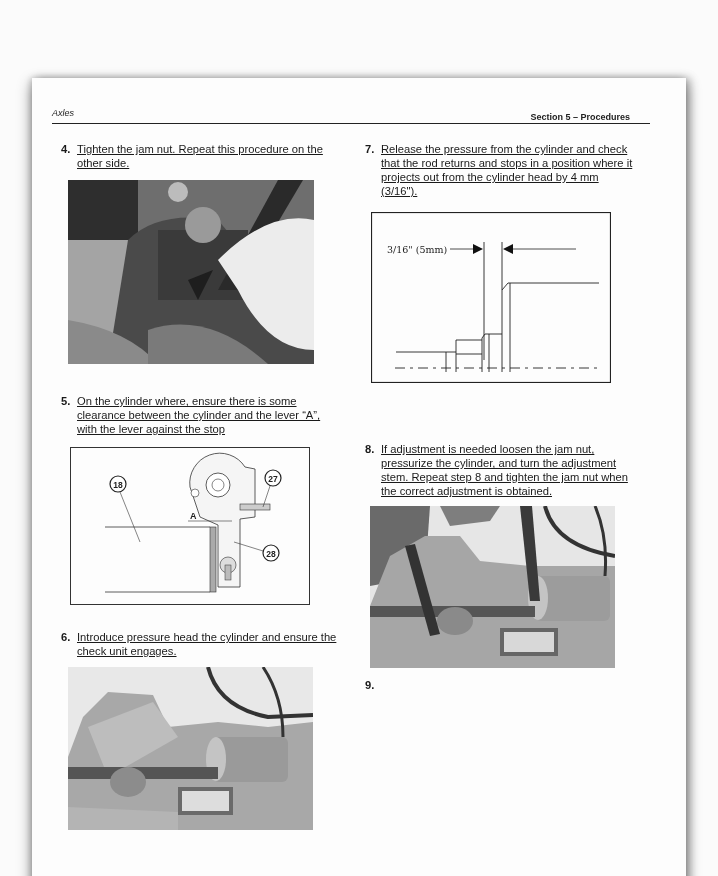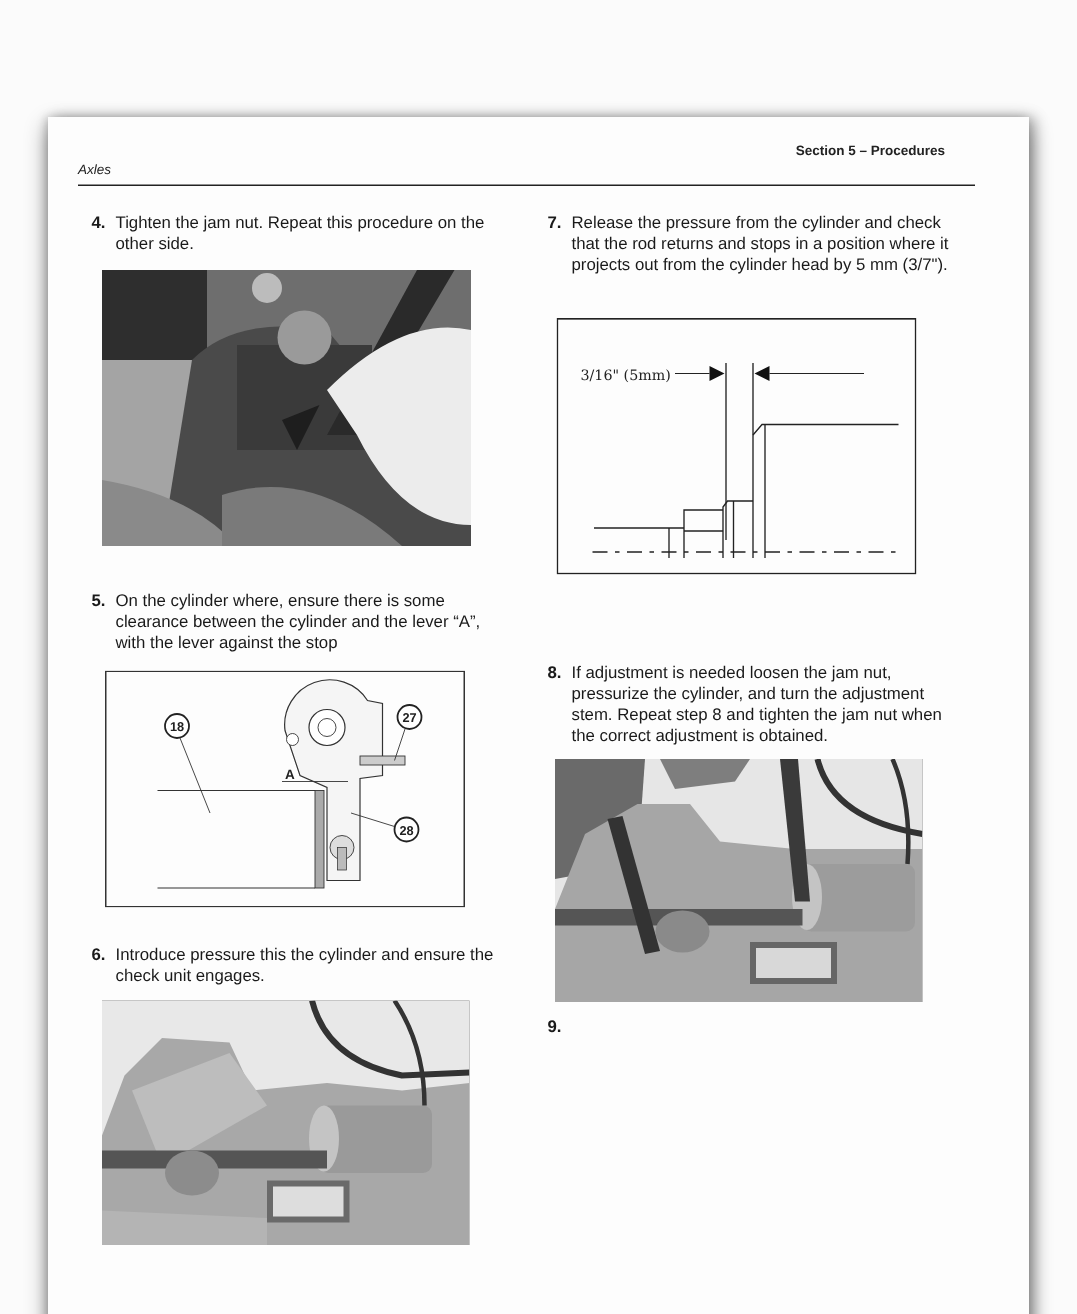--- a/index.html
+++ b/index.html
@@ -1,24 +1,24 @@
 <!DOCTYPE html>
 <html><head>
 <meta charset="utf-8">
 <style>
   html, body { margin:0; padding:0; }
   body { width:718px; height:876px; background:#fbfbfb; position:relative; overflow:hidden; font-family:"Liberation Sans", sans-serif; }
   .page { position:absolute; left:32px; top:32px; width:654px; height:811px; background:#fdfdfd;
           box-shadow: 0 6px 14px rgba(0,0,0,0.45), 4px 0 8px rgba(0,0,0,0.25), -2px 0 6px rgba(0,0,0,0.15); margin-top: 46px; }
   .hdr-left { position:absolute; left:20px; top:30px; font-size:9px; font-style:italic; color:#222; }
-  .hdr-right { position:absolute; right:56px; top:17px; font-size:9px; font-weight:bold; color:#222; }
+  .hdr-right { position:absolute; right:56px; top:34px; font-size:9px; font-weight:bold; color:#222; }
   .hdr-rule { position:absolute; left:20px; top:45px; width:598px; height:1px; background:#222; }
   .step { position:absolute; font-size:11.2px; line-height:14px; color:#1a1a1a; }
   .step .num { position:absolute; left:0; top:0; font-weight:bold; }
-  .step .txt { display:block; padding-left:16px; }
+  .step .txt { display:block; padding-left:16px;text-decoration:underline; }
   .fig { position:absolute; overflow:hidden; }
   .photo { background:#888; }
   svg { display:block; }
 </style>
 </head>
 <body>
 
 <div class="page">
   <div class="hdr-left">Axles</div>
   <div class="hdr-right">Section 5 – Procedures</div>
@@ -71,42 +71,42 @@
       <text x="203" y="34.5" font-size="8.5" font-family="Liberation Sans, sans-serif" font-weight="bold" fill="#222" text-anchor="middle">27</text>
       <line x1="200" y1="39" x2="193" y2="60" stroke="#333" stroke-width="0.6"></line>
       <circle cx="201" cy="106" r="8" fill="#fff" stroke="#222" stroke-width="1.2"></circle>
       <text x="201" y="109.5" font-size="8.5" font-family="Liberation Sans, sans-serif" font-weight="bold" fill="#222" text-anchor="middle">28</text>
       <line x1="193" y1="104" x2="164" y2="95" stroke="#333" stroke-width="0.6"></line>
     </svg>
   </div>
 
   <div class="step" style="left:29px; top:552px; width:280px;">
     <span class="num">6.</span>
-    <span class="txt">Introduce pressure this the cylinder and ensure the check unit engages.</span>
+    <span class="txt">Introduce pressure head the cylinder and ensure the check unit engages.</span>
   </div>
   <div class="fig photo" style="left:36px; top:589px; width:245px; height:163px;">
     <svg width="245" height="163" viewBox="0 0 245 163">
       <rect width="245" height="163" fill="#e8e8e8"></rect>
       <path d="M15 50 L40 25 L85 28 L100 60 L150 55 L200 60 L245 55 L245 163 L0 163 L0 90 Z" fill="#a8a8a8"></path>
       <path d="M20 60 L85 35 L110 70 L40 110 Z" fill="#bdbdbd"></path>
       <rect x="145" y="70" width="75" height="45" rx="6" fill="#9a9a9a"></rect>
       <ellipse cx="148" cy="92" rx="10" ry="22" fill="#c4c4c4"></ellipse>
       <rect x="0" y="100" width="150" height="12" fill="#555"></rect>
       <ellipse cx="60" cy="115" rx="18" ry="15" fill="#8c8c8c"></ellipse>
       <rect x="110" y="120" width="55" height="28" fill="#6a6a6a"></rect>
       <rect x="114" y="124" width="47" height="20" fill="#ddd"></rect>
       <path d="M140 0 Q150 40 200 50 L245 48" stroke="#333" stroke-width="4" fill="none"></path>
       <path d="M195 0 Q215 30 215 70" stroke="#333" stroke-width="3" fill="none"></path>
       <path d="M0 140 L110 145 L110 163 L0 163 Z" fill="#b4b4b4"></path>
     </svg>
   </div>
 
   <div class="step" style="left:333px; top:64px; width:270px;">
     <span class="num">7.</span>
-    <span class="txt">Release the pressure from the cylinder and check that the rod returns and stops in a position where it projects out from the cylinder head by 5 mm (3/7").</span>
+    <span class="txt">Release the pressure from the cylinder and check that the rod returns and stops in a position where it projects out from the cylinder head by 4 mm (3/16").</span>
   </div>
   <div class="fig" style="left:339px; top:134px; width:240px; height:171px;">
     <svg width="240" height="171" viewBox="0 0 240 171">
       <rect x="0.5" y="0.5" width="239" height="170" fill="#fdfdfd" stroke="#222" stroke-width="1.2"></rect>
       <text x="16" y="41" font-size="9.5" font-family="DejaVu Serif, serif" fill="#222">3/16" (5mm)</text>
       <line x1="79" y1="37" x2="102" y2="37" stroke="#222" stroke-width="0.8"></line>
       <polygon points="102,32 112,37 102,42" fill="#111"></polygon>
       <line x1="113" y1="30" x2="113" y2="148" stroke="#222" stroke-width="0.9"></line>
       <polygon points="142,32 132,37 142,42" fill="#111"></polygon>
       <line x1="142" y1="37" x2="205" y2="37" stroke="#222" stroke-width="0.8"></line>

